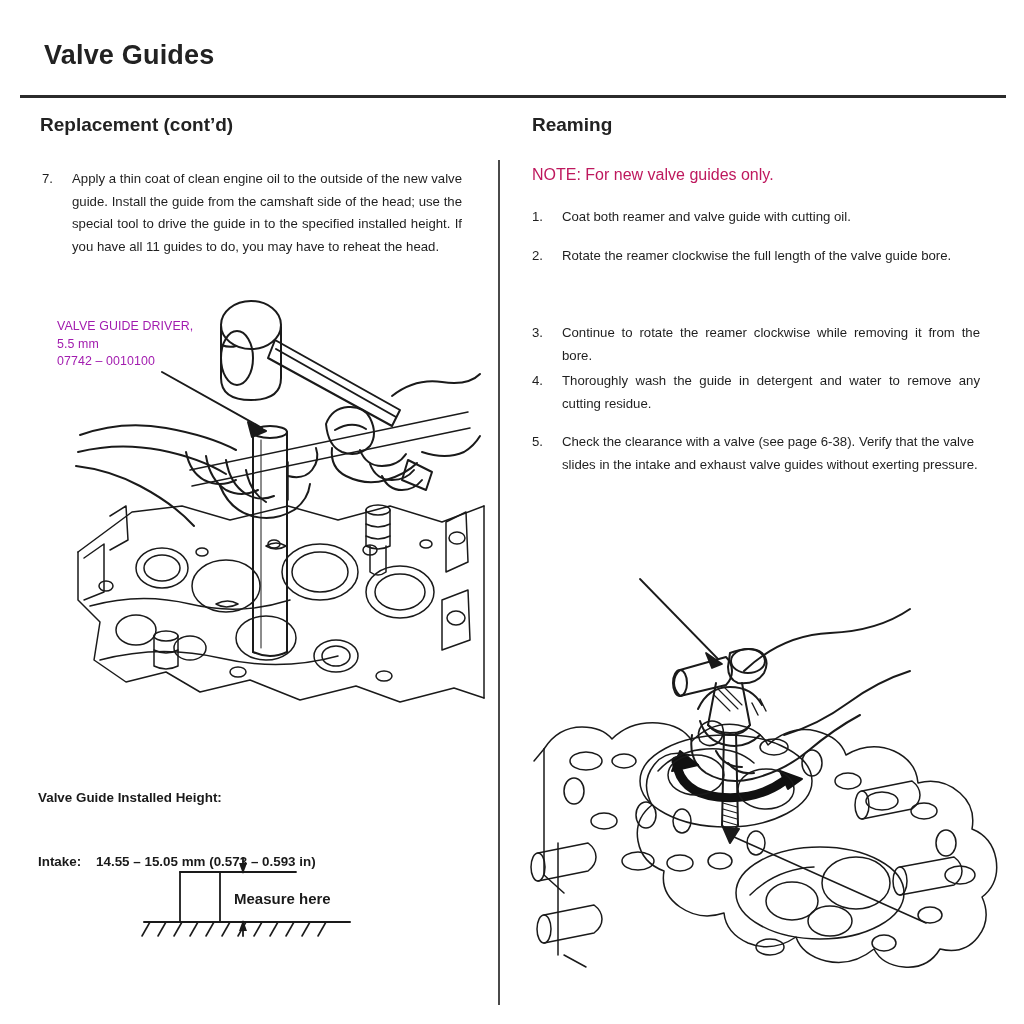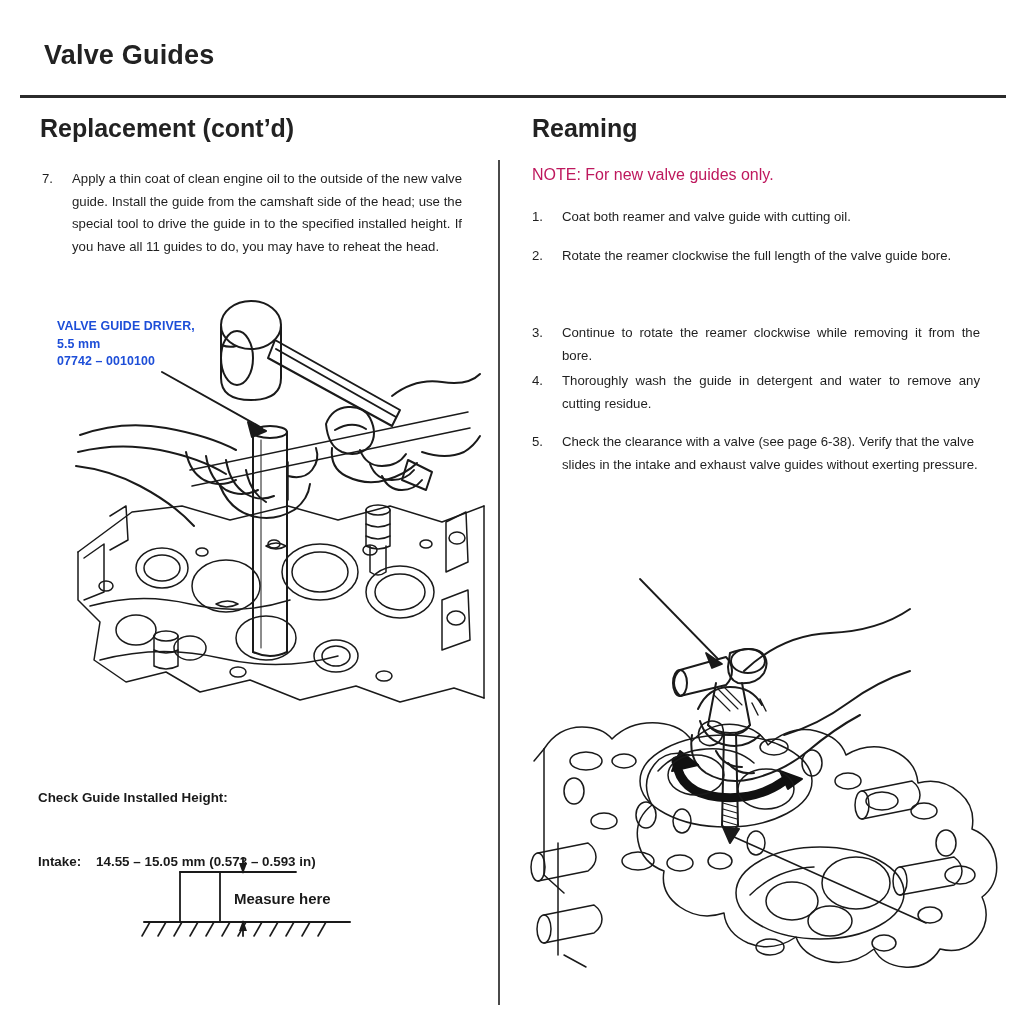--- a/index.html
+++ b/index.html
@@ -60,21 +60,21 @@
   }
   .col-right {
     position: absolute;
     left: 500px;
     top: 0;
     width: 524px;
     height: 764px;
   }
   .section-title {
     position: absolute;
-    font-size: 25px;
+    font-size: 19px;
     font-weight: bold;
     color: #222;
   }
   .sec-left  { left: 40px; top: 114px; }
   .sec-right { left: 32px; top: 114px; }
 
   
   .step {
     position: absolute;
     font-size: 13.2px;
@@ -111,23 +111,23 @@
   .r1 { top: 206px; }
   .r2 { top: 245px; }
   .r3 { top: 322px; }
   .r4 { top: 370px; }
   .r5 { top: 431px; }
 
   
   .callout {
     position: absolute;
     font-size: 12.4px;
-    font-weight: bold;
+    font-weight: normal;
     line-height: 1.42;
-    color: #1d4ed8;
+    color: #a21caf;
     letter-spacing: 0.1px;
   }
   .callout-driver { left: 57px; top: 318px; }
 
   
   .spec-block {
     position: absolute;
     left: 38px;
     top: 745px;
     font-size: 13.4px;
@@ -287,21 +287,21 @@
           <path d="M372 300 L398 290 L400 340 L372 350 Z"></path>
           <ellipse cx="386" cy="318" rx="9" ry="7"></ellipse>
 
           <path d="M20 306 Q70 292 120 304 Q170 316 220 300"></path>
           <path d="M30 360 Q90 344 150 358 Q210 372 268 356"></path>
         </g>
       </svg>
     </div>
 
     <div class="spec-block">
-      <div>Check Guide Installed Height:</div>
+      <div>Valve Guide Installed Height:</div>
       <div>Intake:    14.55 – 15.05 mm (0.573 – 0.593 in)</div>
     </div>
 
     <div class="illus" style="left:140px; top:850px;">
       <svg width="230" height="100" viewBox="0 0 230 100" fill="none" stroke="#1a1a1a" stroke-width="1.8" stroke-linecap="round">
 
         <line x1="40" y1="22" x2="40" y2="72"></line>
         <line x1="80" y1="22" x2="80" y2="72"></line>
 
         <line x1="40" y1="22" x2="156" y2="22"></line>

